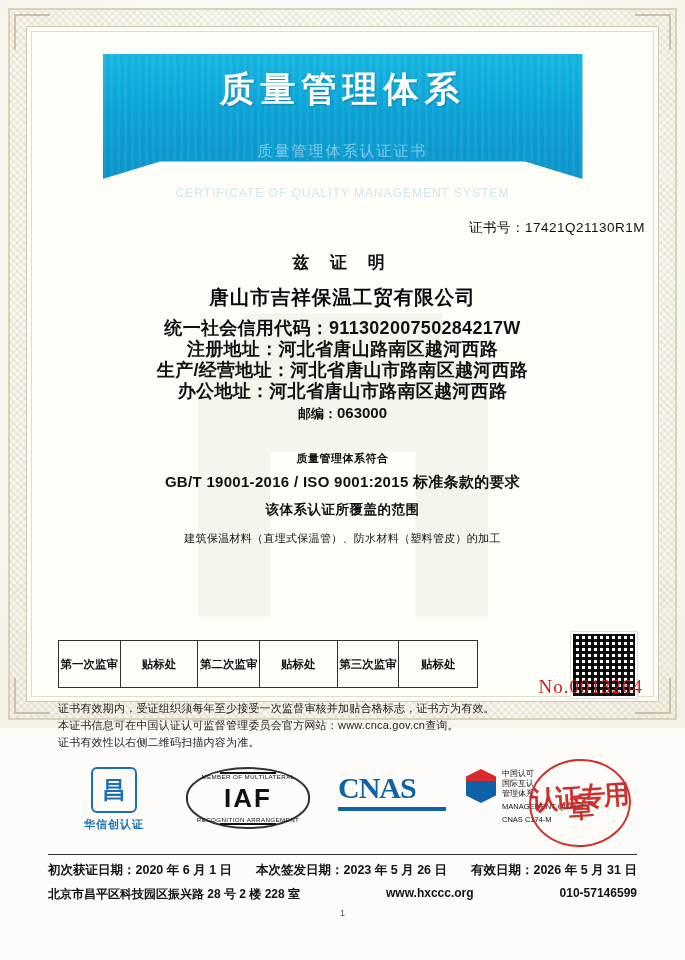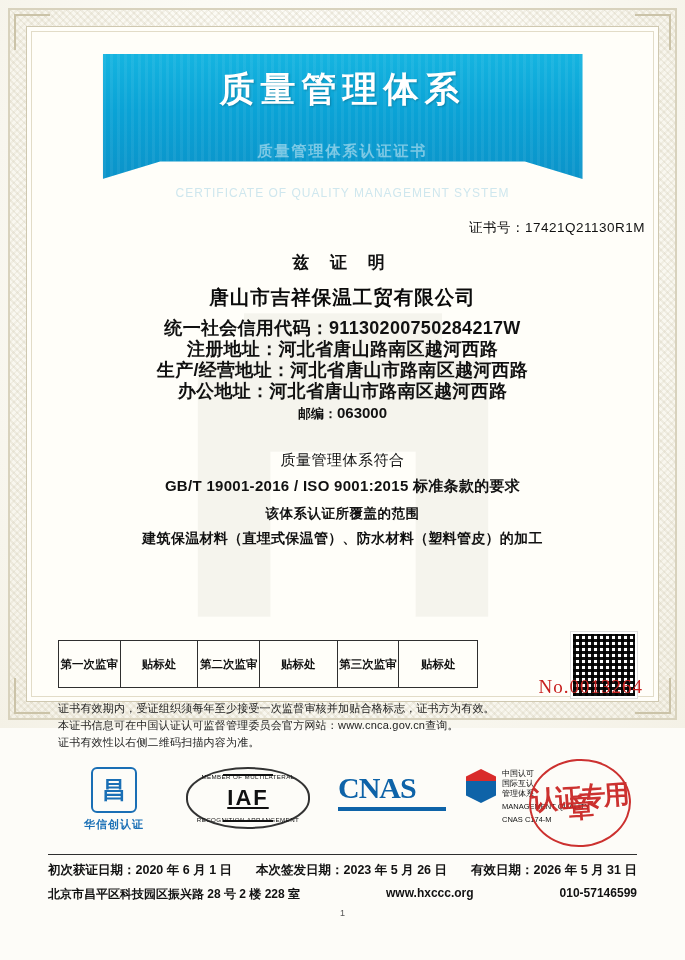--- a/index.html
+++ b/index.html
@@ -71,21 +71,21 @@
     text-shadow:1px 1px 2px rgba(0,0,0,.22);
   }
   .banner-line2{
     position:relative;z-index:2;
     margin-top:6px;
     font-size:33px;font-weight:bold;letter-spacing:6px;color:#fff;
     text-shadow:1px 1px 2px rgba(0,0,0,.22);
   }
   .banner-ghost{
     position:absolute;z-index:1;left:0;right:0;top:88px;text-align:center;
-    font-size:15px;letter-spacing:2px;color:rgba(255,255,255,.45);font-weight:bold;
+    font-size:15px;letter-spacing:2px;color:rgba(255,255,255,.45);
   }
   .ghost-en{
     position:absolute;left:0;right:0;top:150px;text-align:center;
     font-size:12px;letter-spacing:1px;color:#cfe7ee;
   }
 
   .cert-no{
     position:absolute;right:4px;top:183px;
     font-size:13.5px;color:#111;letter-spacing:.5px;
   }
@@ -105,24 +105,24 @@
     font-size:18px;font-weight:bold;color:#111;line-height:21px;letter-spacing:.3px;
   }
   .zip{
     margin-top:2px;font-size:13px;font-weight:bold;color:#111;
   }
   .zip .val{font-size:15px;}
 
   .conform{
     position:absolute;left:0;right:0;top:415px;text-align:center;
   }
-  .conform .c1{font-size:15px;font-weight:normal;color:#111;letter-spacing:.5px;}
+  .conform .c1{font-size:11px;font-weight:bold;color:#111;letter-spacing:.5px;}
   .conform .c2{font-size:15px;font-weight:bold;color:#111;margin-top:7px;letter-spacing:.3px;}
   .conform .c3{font-size:13.5px;font-weight:bold;color:#111;margin-top:9px;letter-spacing:.5px;}
-  .conform .c4{font-size:14px;font-weight:bold;color:#111;margin-top:7px;letter-spacing:.3px;}
+  .conform .c4{font-size:11px;font-weight:normal;color:#111;margin-top:12px;letter-spacing:.3px;}
 
   
   .audit{
     position:absolute;left:22px;top:604px;
     width:420px;height:48px;
     display:flex;border:1px solid #2f2f2f;box-sizing:border-box;
   }
   .audit .cell{
     border-right:1px solid #2f2f2f;
     display:flex;align-items:center;justify-content:center;
@@ -157,21 +157,21 @@
   .logo-hxcc{left:28px;top:6px;text-align:center;}
   .hx-square{
     width:42px;height:42px;border:2px solid #1a6fb5;border-radius:6px;
     display:flex;align-items:center;justify-content:center;margin:0 auto;
     color:#1a6fb5;font-size:24px;font-weight:bold;
   }
   .hx-text{margin-top:4px;font-size:11px;color:#1a6fb5;font-weight:bold;letter-spacing:1px;}
 
   .logo-iaf{left:130px;top:6px;width:120px;height:58px;border-radius:50%/48%;
     border:2px solid #333;display:flex;align-items:center;justify-content:center;position:absolute;}
-  .iaf-word{font-size:22px;font-weight:bold;letter-spacing:2px;color:#111;border-top:2px solid #111;border-bottom:2px solid #111;padding:9px 4px;text-decoration:underline;}
+  .iaf-word{font-size:26px;font-weight:bold;letter-spacing:2px;color:#111;border-top:2px solid #111;border-bottom:2px solid #111;padding:9px 4px;}
   .iaf-top{position:absolute;top:4px;left:0;right:0;text-align:center;font-size:6.2px;letter-spacing:.4px;color:#111;}
   .iaf-bot{position:absolute;bottom:4px;left:0;right:0;text-align:center;font-size:6.2px;letter-spacing:.4px;color:#111;}
 
   .logo-cnas{left:282px;top:10px;}
   .cnas-word{font-size:30px;font-weight:bold;color:#0e63a8;letter-spacing:-1px;font-family:"Liberation Serif",serif;}
   .cnas-bar{width:108px;height:4px;background:#0e63a8;margin-top:2px;}
 
   .logo-ms{left:410px;top:8px;display:flex;align-items:flex-start;gap:6px;}
   .ms-mark{width:30px;height:34px;background:
      linear-gradient(180deg,#d92b2b 0 34%, #0e63a8 34% 100%);

